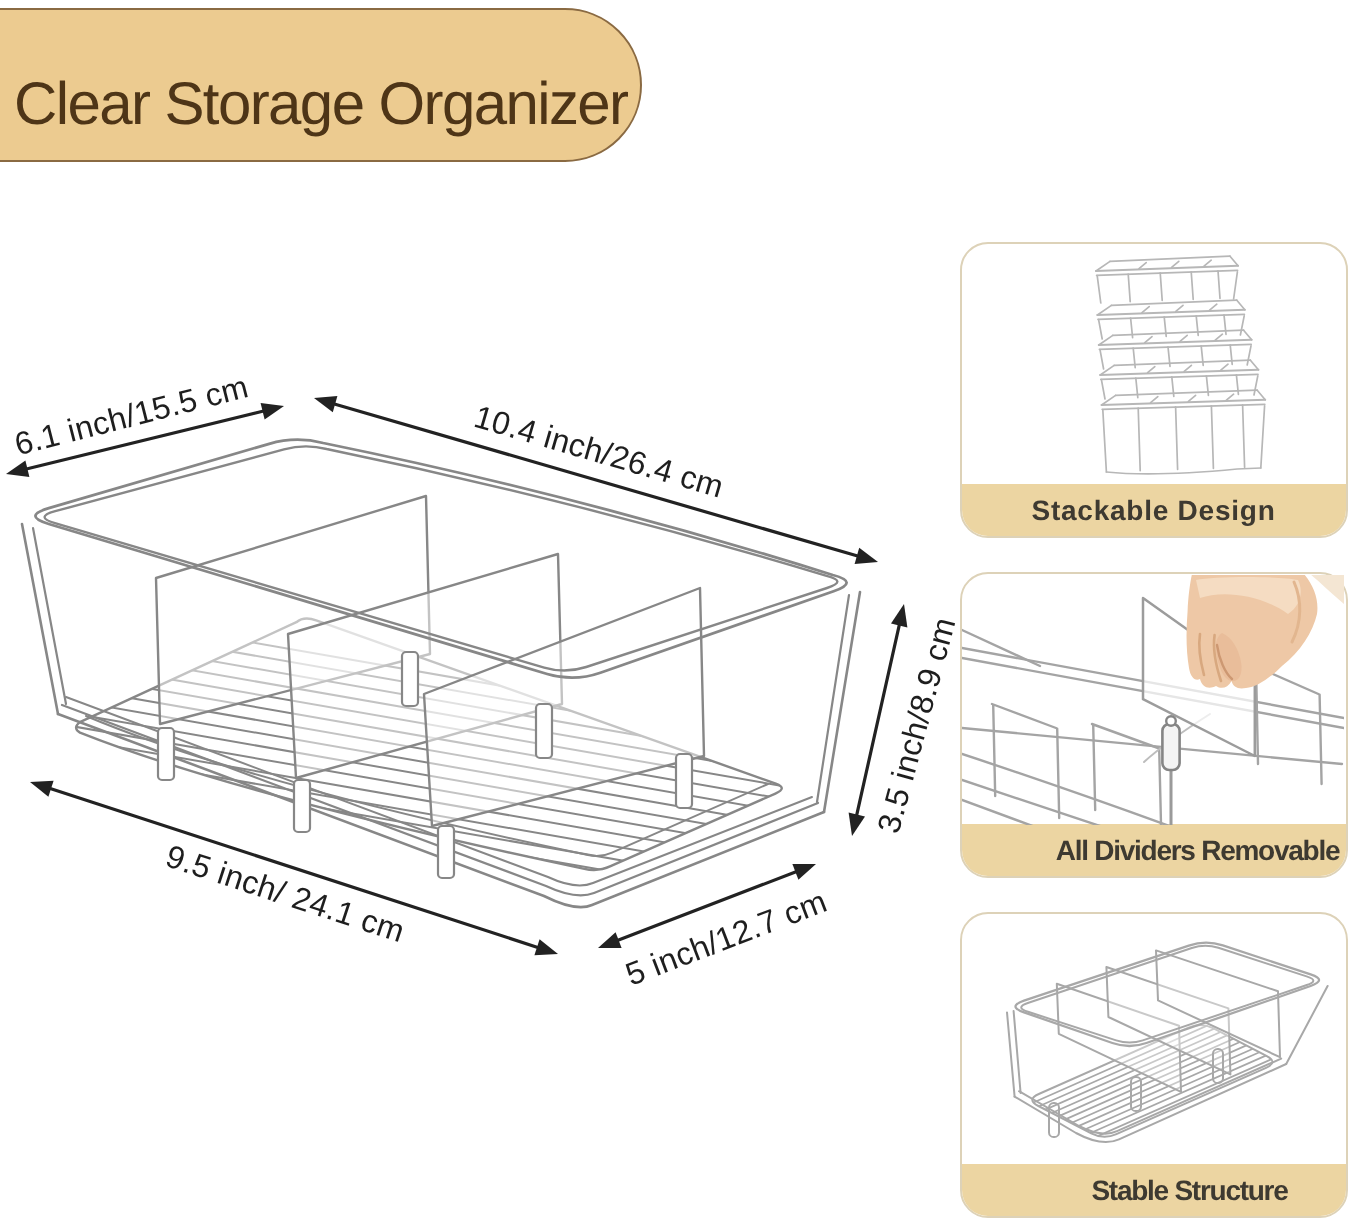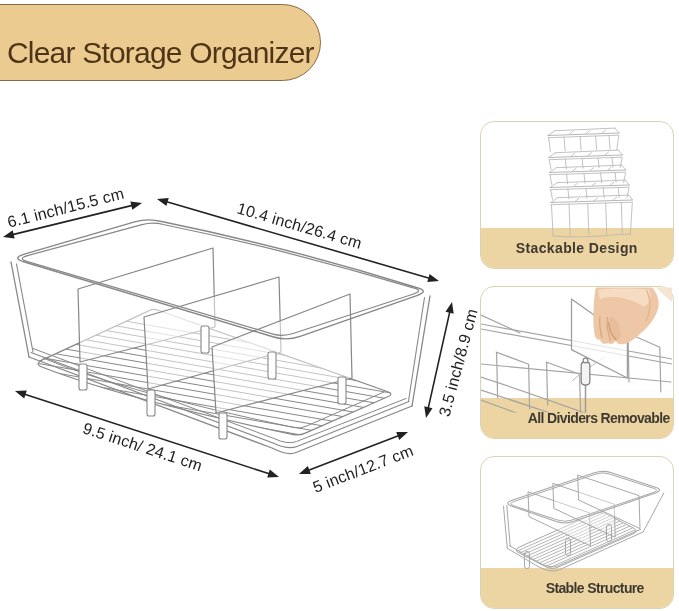--- a/index.html
+++ b/index.html
@@ -1,20 +1,20 @@
 <!DOCTYPE html>
 <html><head>
 <meta charset="utf-8">
 <style>
   html,body{margin:0;padding:0;}
   body{width:679px;height:611px;position:relative;background:#ffffff;overflow:hidden;
        font-family:"Liberation Sans",sans-serif;}
   .card{position:absolute;left:480px;width:193.5px;background:#fff;border:1.5px solid #ddd2b8;
         border-radius:14px;overflow:hidden;box-sizing:border-box;}
-  .band{position:absolute;left:0;right:0;bottom:0;height:40px;background:#ecd5a2;
+  .band{position:absolute;left:0;right:0;bottom:0;height:26px;background:#ecd5a2;
         display:flex;align-items:center;justify-content:center;
         font-weight:bold;color:#3e3a31;font-size:14px;}
 </style>
 </head>
 <body>
 
 <div style="position:absolute;left:-40px;top:4px;width:361px;height:76.5px;background:#eccb90;
             border:1.5px solid #8a6a42;border-radius:40px;box-sizing:border-box;"></div>
 
 <div style="position:absolute;left:7px;top:4px;height:76px;display:flex;align-items:center;font-size:30px;letter-spacing:-0.8px;color:#4e3517;white-space:nowrap;margin-top:11px;">Clear Storage Organizer</div>

